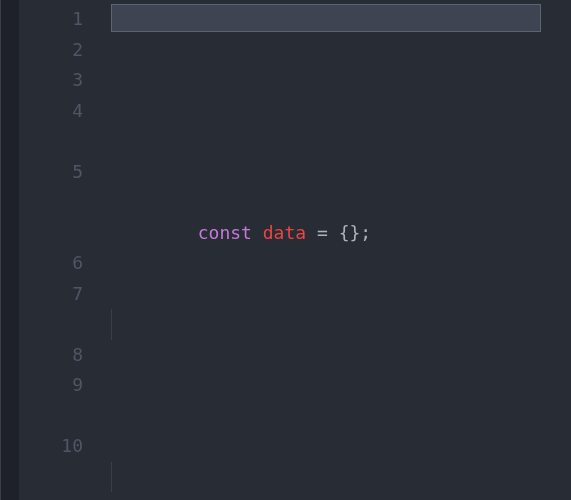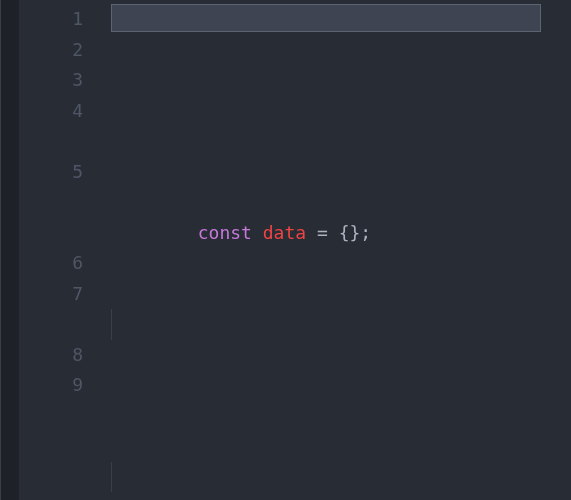--- a/index.html
+++ b/index.html
@@ -73,20 +73,21 @@
   <div class="gutter">
     <div>1</div>
     <div>2</div>
     <div>3</div>
     <div class="spacer2">4</div>
     <div class="spacer3">5</div>
     <div>6</div>
     <div class="spacer2">7</div>
     <div>8</div>
     <div class="spacer2">9</div>
+    <div>10</div>
   </div>
 
   <div class="code">
     <div class="sel" style="width:430px"></div>
 
     
     <div class="line">
       <span class="txt">
         <span class="kw">const</span><span class="pale"> </span><span class="def">data</span><span class="pale"> </span><span class="pun">=</span><span class="pale"> </span><span class="pun">{</span><span class="pun">}</span><span class="pun">;</span>
       </span>

